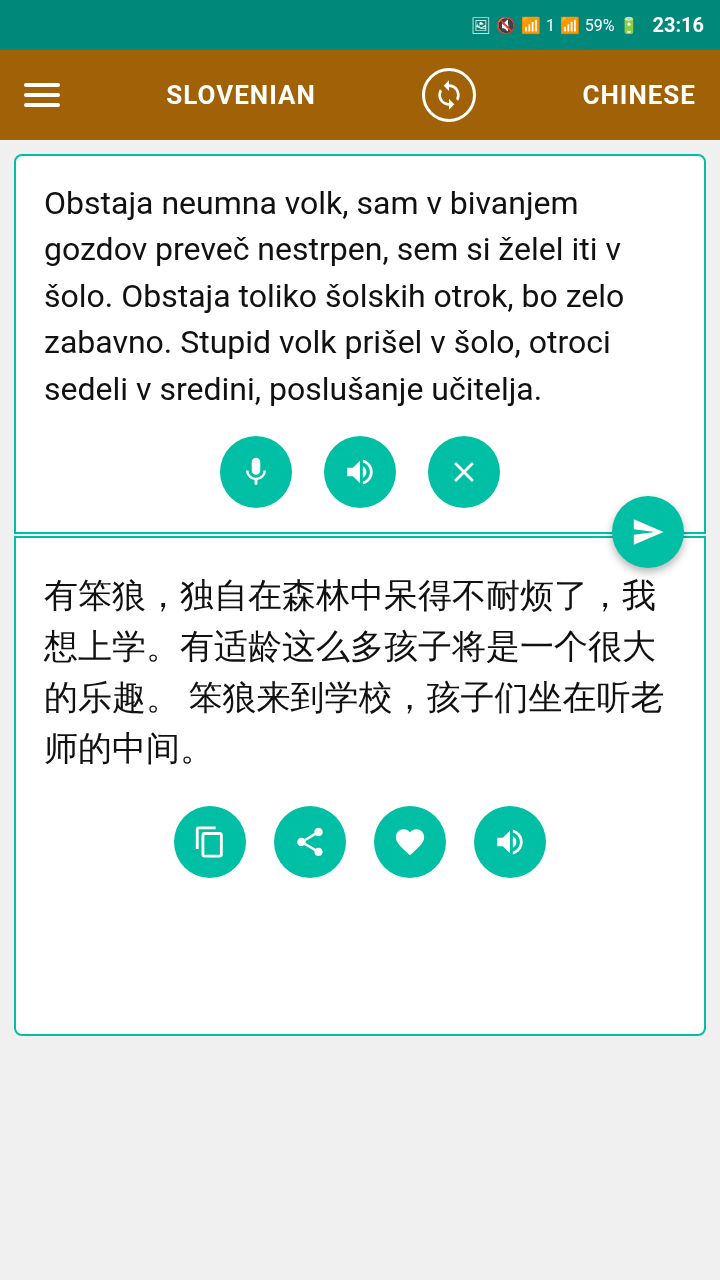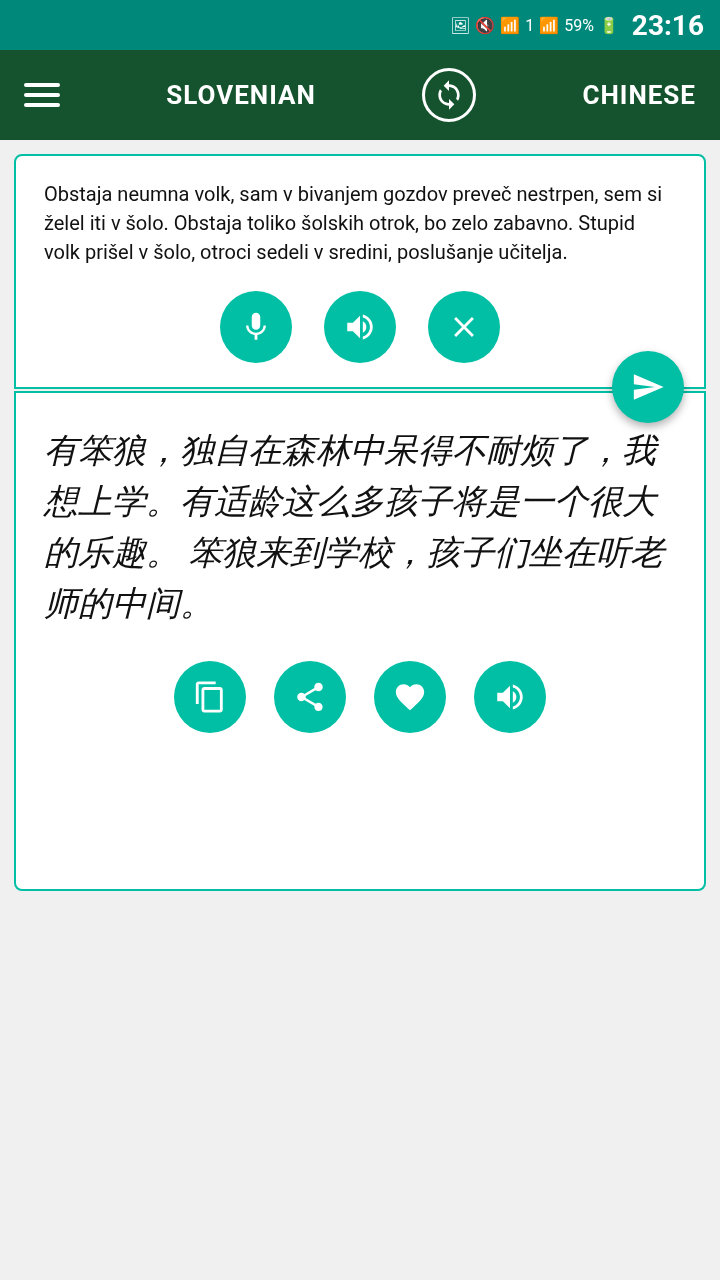--- a/index.html
+++ b/index.html
@@ -19,36 +19,36 @@
       height: 50px;
       display: flex;
       align-items: center;
       justify-content: flex-end;
       padding: 0 16px;
       gap: 8px;
     }
 
     .status-bar .time {
       color: white;
-      font-size: 28px;
+      font-size: 20px;
       font-weight: bold;
       margin-left: 8px;
     }
 
     .status-icons {
       display: flex;
       align-items: center;
       gap: 5px;
       color: white;
       font-size: 16px;
     }
 
     
     .nav-bar {
-      background: #14532d;
+      background: #a16207;
       height: 90px;
       display: flex;
       align-items: center;
       justify-content: space-between;
       padding: 0 24px;
     }
 
     .nav-bar .menu-icon {
       display: flex;
       flex-direction: column;
@@ -94,21 +94,21 @@
     
     .source-box {
       background: white;
       border: 2px solid #00BFA5;
       border-radius: 8px 8px 0 0;
       padding: 24px 28px 20px 28px;
       position: relative;
     }
 
     .source-text {
-      font-size: 20px;
+      font-size: 32px;
       line-height: 1.45;
       color: #111;
     }
 
     .source-actions {
       display: flex;
       justify-content: center;
       gap: 32px;
       margin-top: 24px;
       padding-bottom: 4px;
@@ -155,21 +155,20 @@
       padding: 32px 28px 24px 28px;
       margin-top: 2px;
       min-height: 500px;
       position: relative;
     }
 
     .target-text {
       font-size: 34px;
       line-height: 1.5;
       color: #111;
-      font-style: italic;
     }
 
     .target-actions {
       display: flex;
       justify-content: center;
       gap: 28px;
       margin-top: 24px;
       padding-top: 8px;
     }
   </style>

